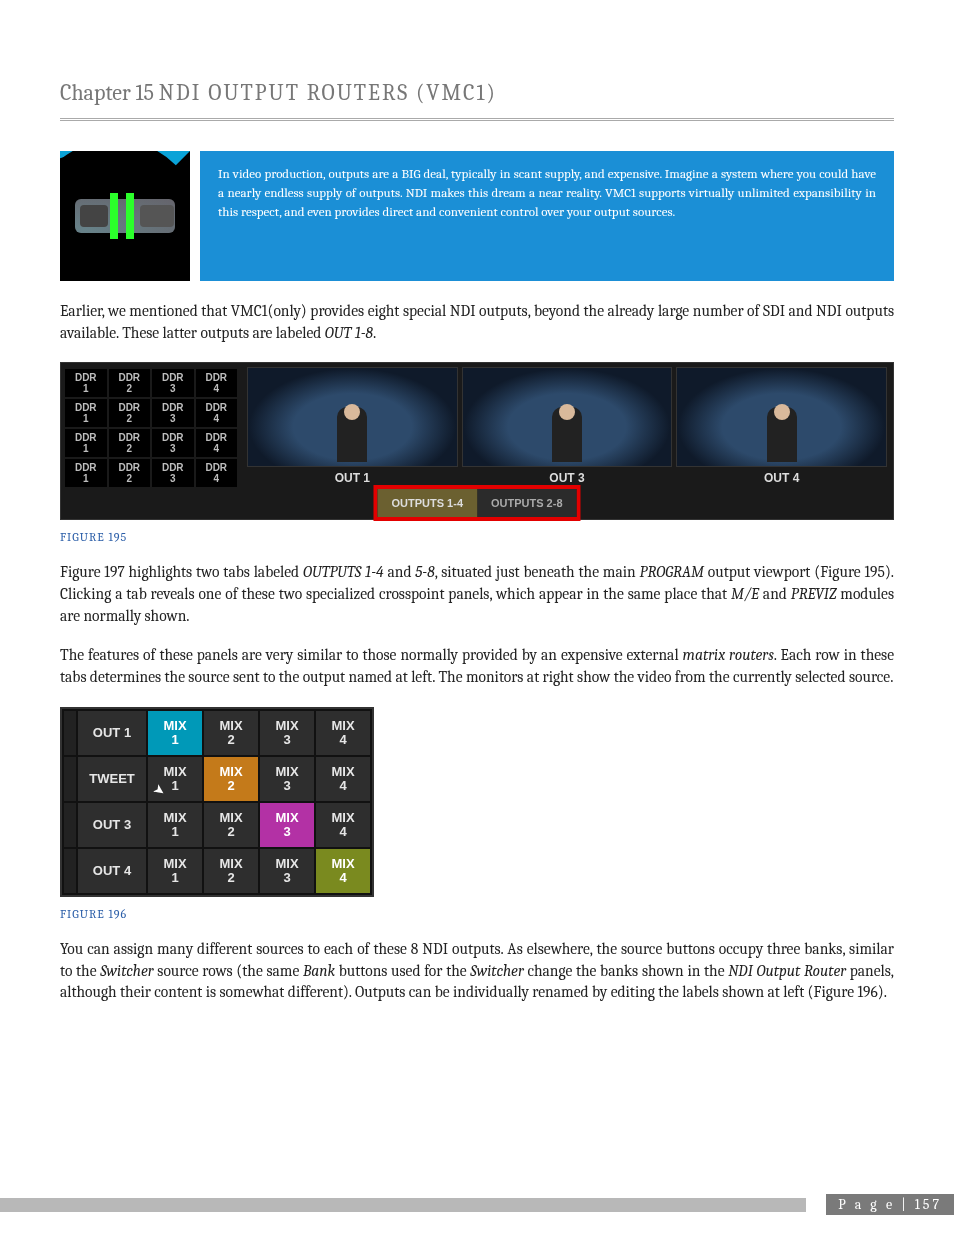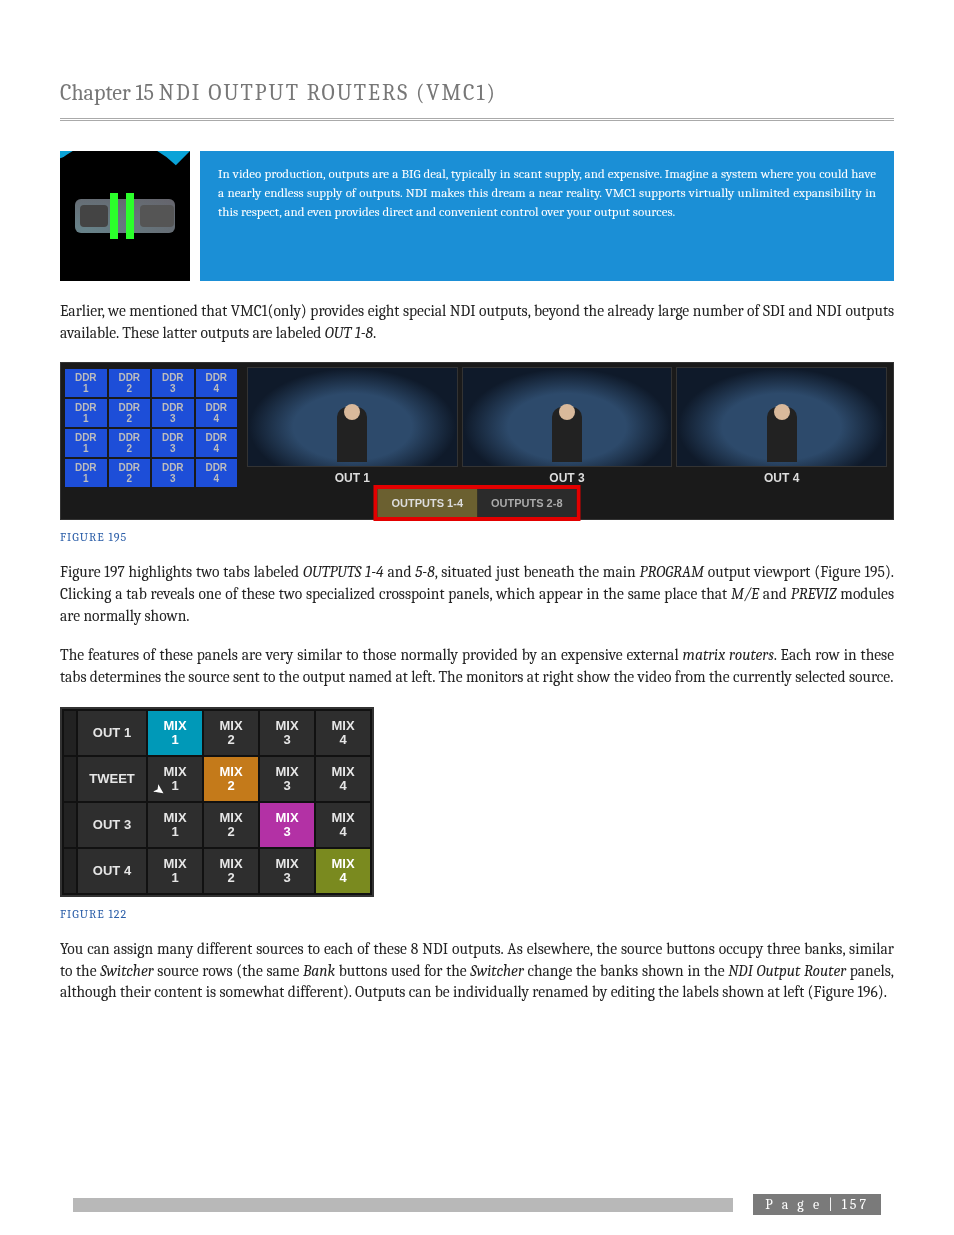--- a/index.html
+++ b/index.html
@@ -62,21 +62,21 @@
   .fig195-row { display:flex; align-items:stretch; }
   .ddr-grid {
     flex: 0 0 180px;
     display: grid;
     grid-template-columns: repeat(4, 1fr);
     grid-template-rows: repeat(4, 1fr);
     gap: 2px;
     padding: 2px 4px;
   }
   .ddr-cell {
-    background: #1d4ed8;
+    background: #000000;
     color: #bdbdbd;
     font: 600 10px/1.1 Arial, sans-serif;
     text-align: center;
     padding: 3px 0;
     white-space: pre;
   }
   .out-strip { flex:1; display:flex; gap:4px; padding:0 6px; }
   .out-tile { flex:1; display:flex; flex-direction:column; }
   .out-preview {
     flex:1; min-height:90px;
@@ -129,21 +129,21 @@
   }
   .mix-btn.sel-cyan   { background:#0099b8; color:#fff; }
   .mix-btn.sel-orange { background:#c47a1a; color:#fff; }
   .mix-btn.sel-pink   { background:#b331a5; color:#fff; }
   .mix-btn.sel-olive  { background:#7a8a1f; color:#fff; }
   .cursor-glyph { position:relative; }
   .cursor-glyph::after {
     content:"➤"; position:absolute; left:6px; bottom:4px; color:#fff; font-size:12px; transform:rotate(35deg);
   }
   .footer {
-    position: fixed; width:808px; left:50%; transform:translateX(-50%);
+    position: fixed; width:954px; left:50%; transform:translateX(-50%);
     bottom: 20px; display:flex; align-items:center;gap:20px;
   }
   .footer-bar { flex:1; height:14px; background:#b8b8b8; }
   .footer-txt { background:#7a7a7a; color:#fff; font:14px Cambria; letter-spacing:3px; padding:2px 12px; }
 </style>
 </head>
 <body>
 
 
 
@@ -299,21 +299,21 @@
       <div class="mix-btn">MIX
 1</div>
       <div class="mix-btn">MIX
 2</div>
       <div class="mix-btn">MIX
 3</div>
       <div class="mix-btn sel-olive">MIX
 4</div>
     </div>
 </div>
-<div class="fig-label">FIGURE 122</div>
+<div class="fig-label">FIGURE 196</div>
 
 
 <p class="para">
   <span>You can assign many different sources to each of these 8 NDI outputs. As elsewhere, the source buttons occupy three banks, similar to the </span><em>Switcher</em><span> source rows (the same </span><em>Bank</em><span> buttons used for the </span><em>Switcher</em><span> change the banks shown in the </span><em>NDI Output Router</em><span> panels, although their content is somewhat different).  Outputs can be individually renamed by editing the labels shown at left (Figure 196).</span>
 </p>
 
 
 <div class="footer">
   <div class="footer-bar"></div>
   <div class="footer-txt">

